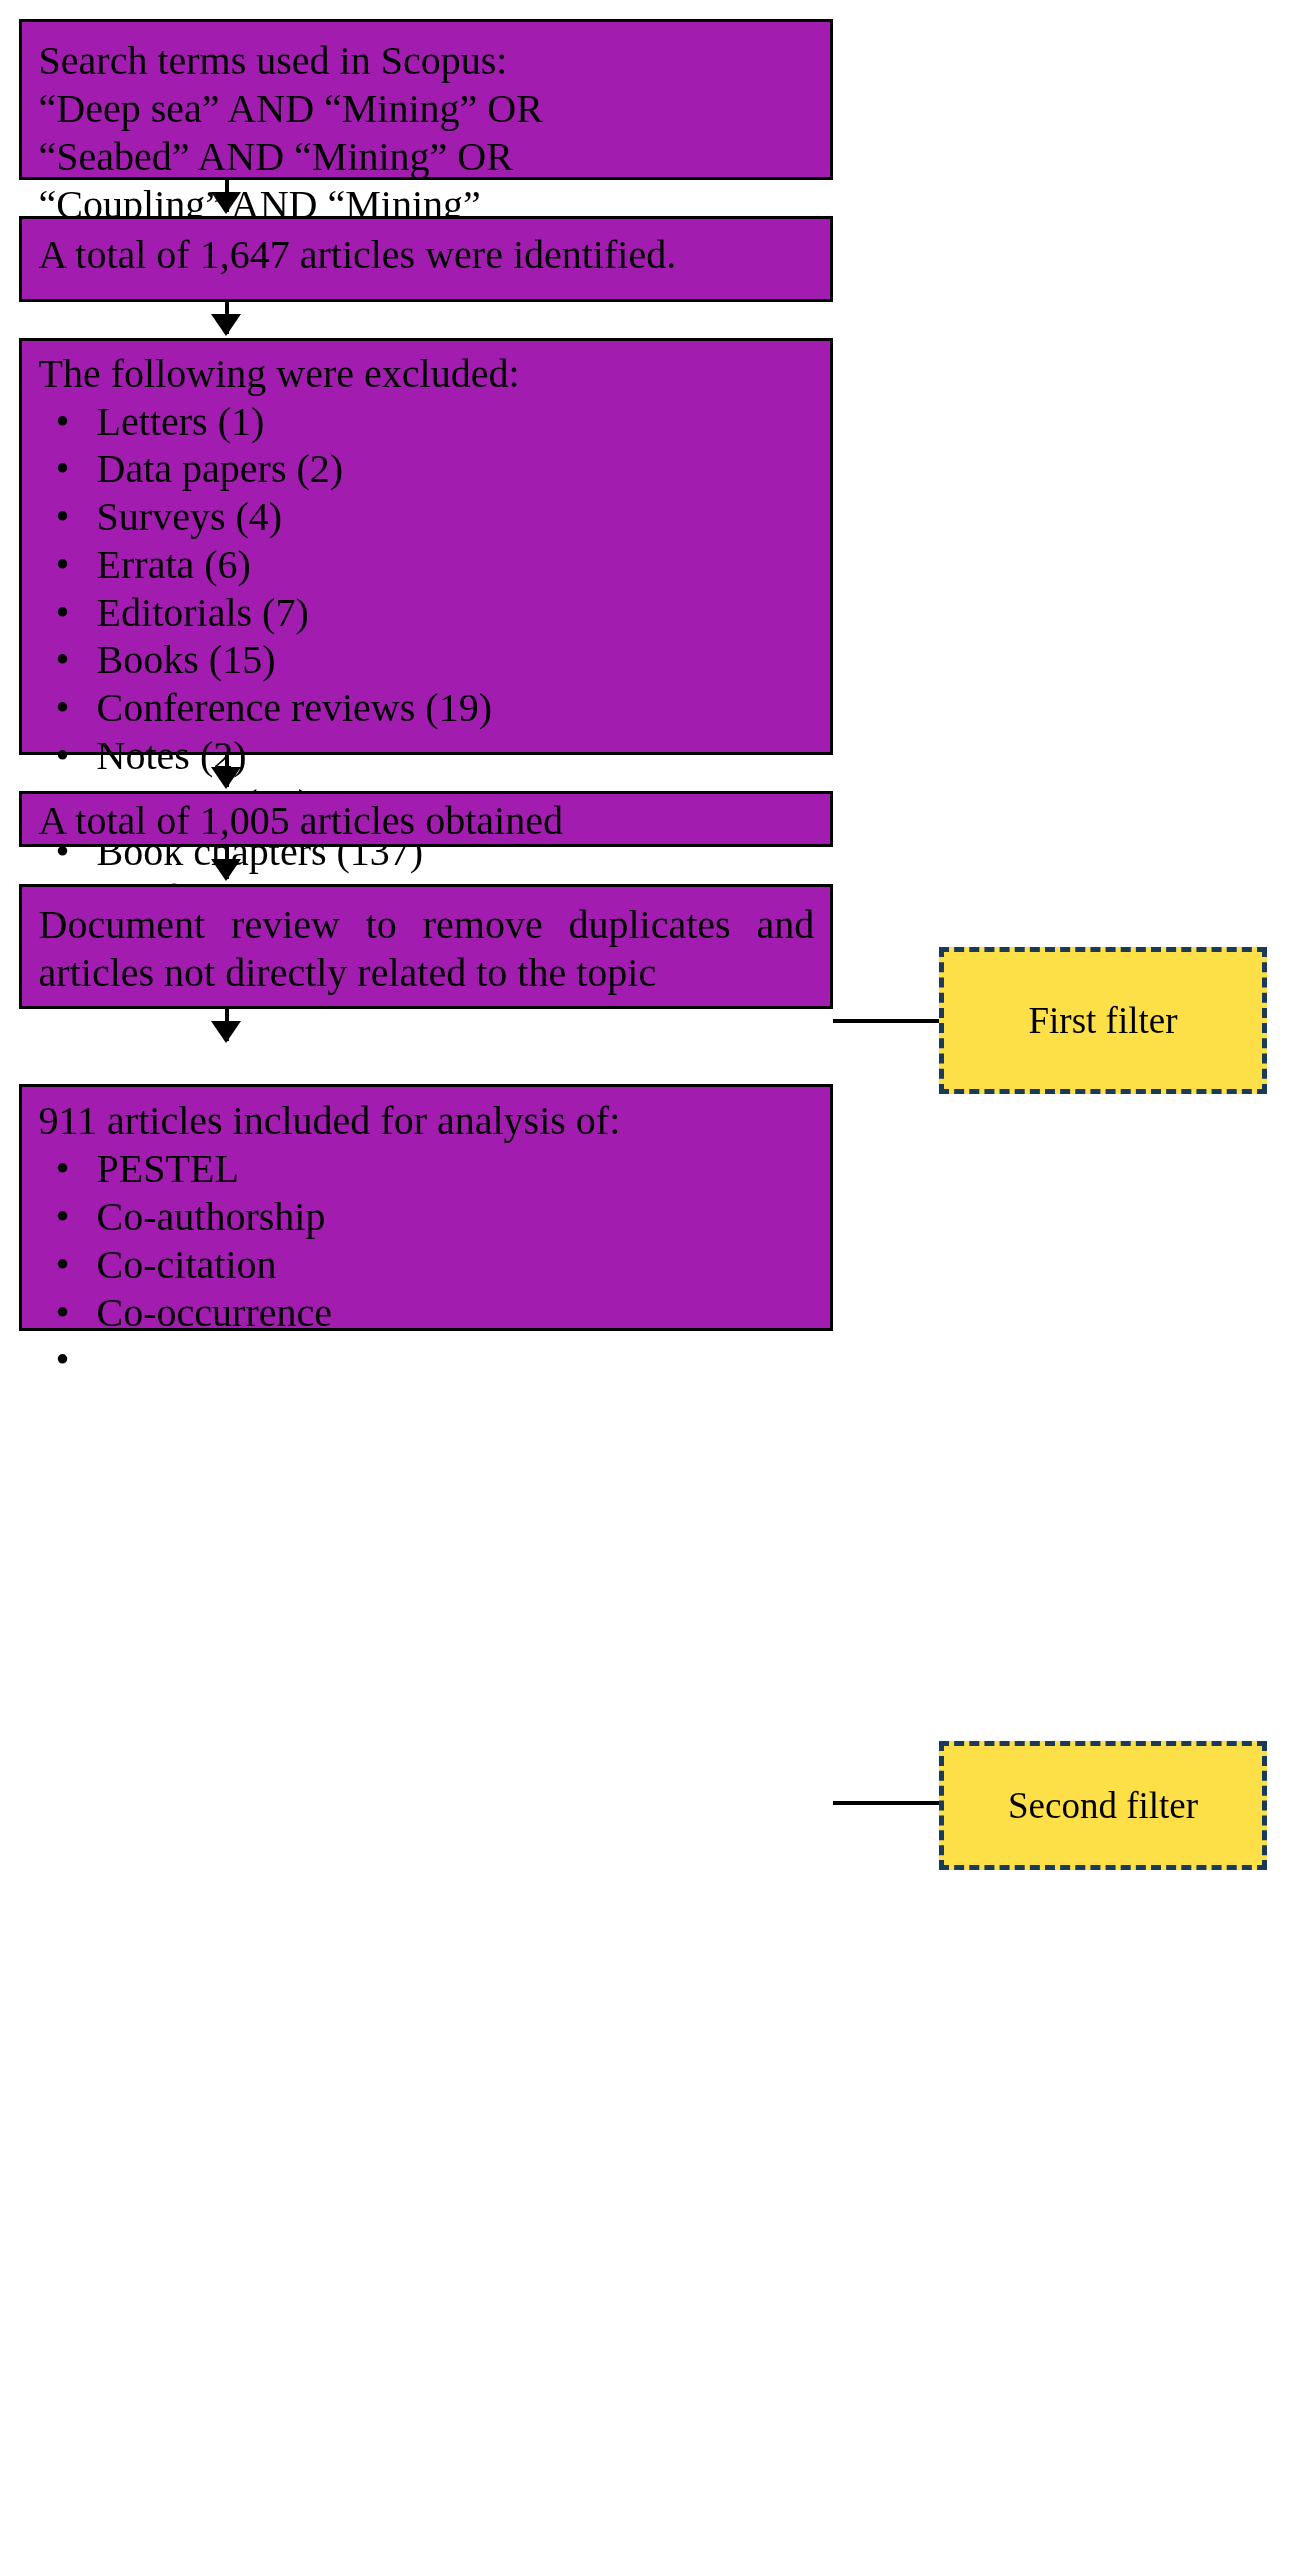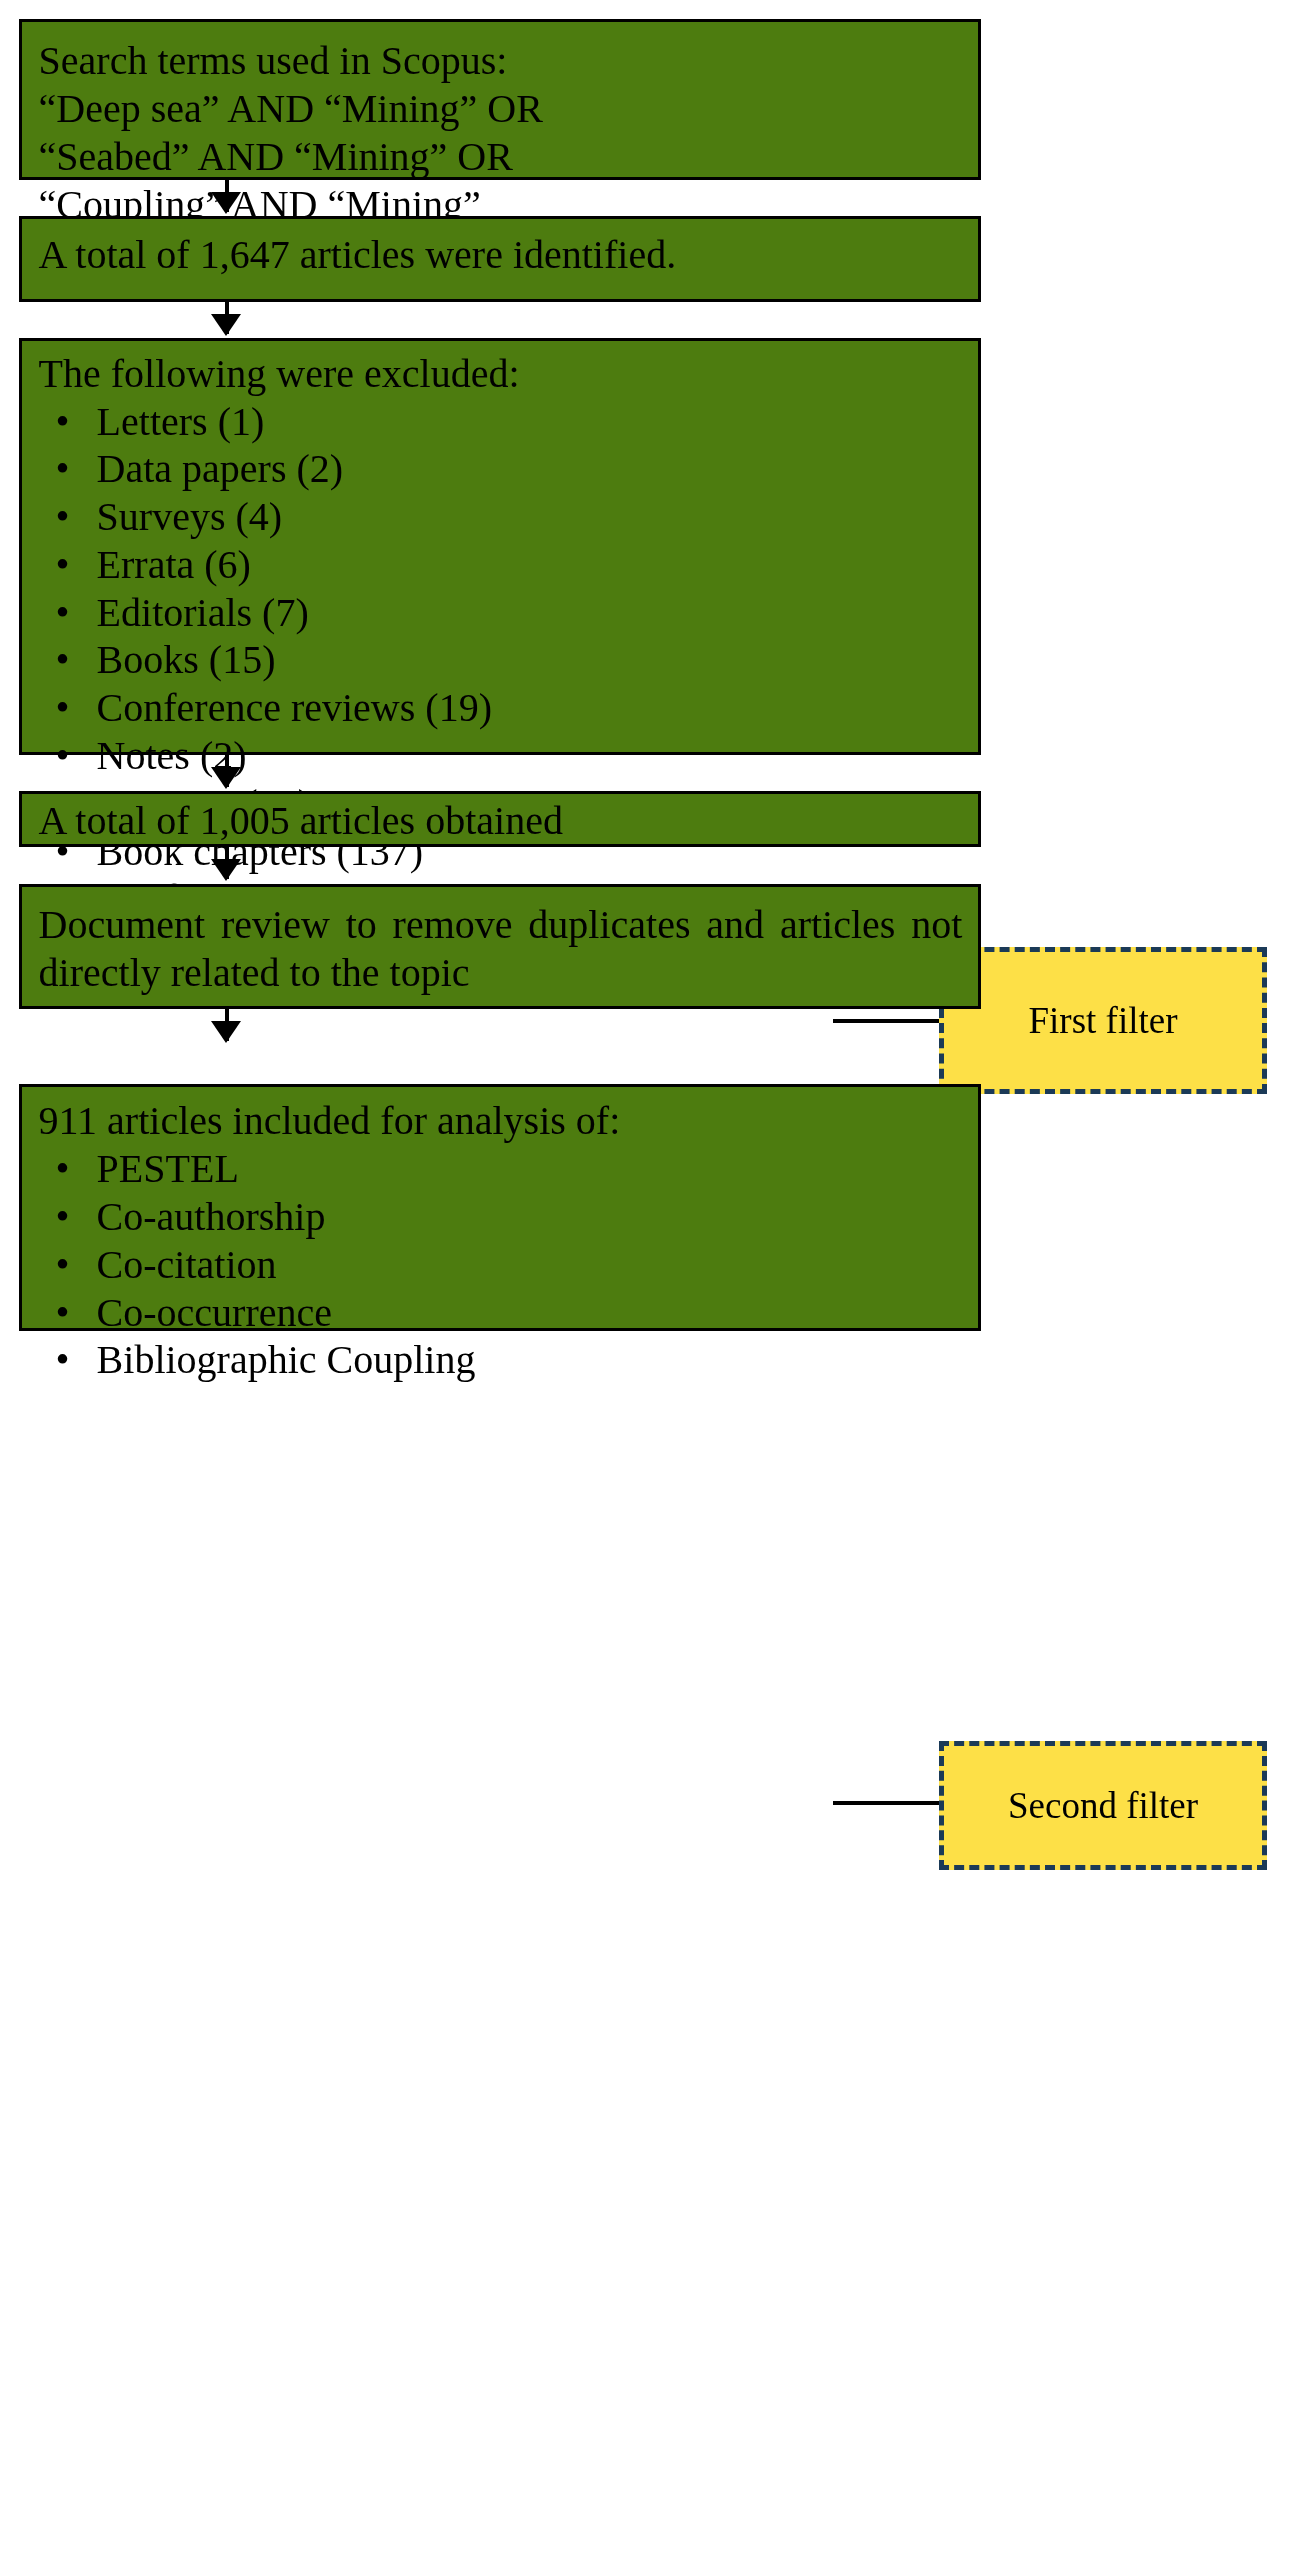--- a/index.html
+++ b/index.html
@@ -16,24 +16,24 @@
     background: #ffffff;
     font-family: "Liberation Serif", "DejaVu Serif", serif;
     color: #000000;
     overflow: hidden;
   }
 
   
   .node {
     position: absolute;
     left: 18.6px;
-    width: 962px;              
+    width: 814px;              
     box-sizing: border-box;
     border: 3.4px solid #000000;
-    background: #4d7c0f;
+    background: #a21caf;
   }
 
   .node-body {
     padding: 12px 15.3px 12px 17px;
     font-size: 40px;
     line-height: 1.20;
   }
 
   
   .para {
@@ -248,20 +248,19 @@
         <li>
           <span class="dot">•</span>
           <span>Co-citation</span>
         </li>
         <li>
           <span class="dot">•</span>
           <span>Co-occurrence</span>
         </li>
         <li>
           <span class="dot">•</span>
-          <span>Bibliographic Coupling</span>
         </li>
       </ul>
     </div>
   </div>
 
 </div>
 
 
 </body></html>

